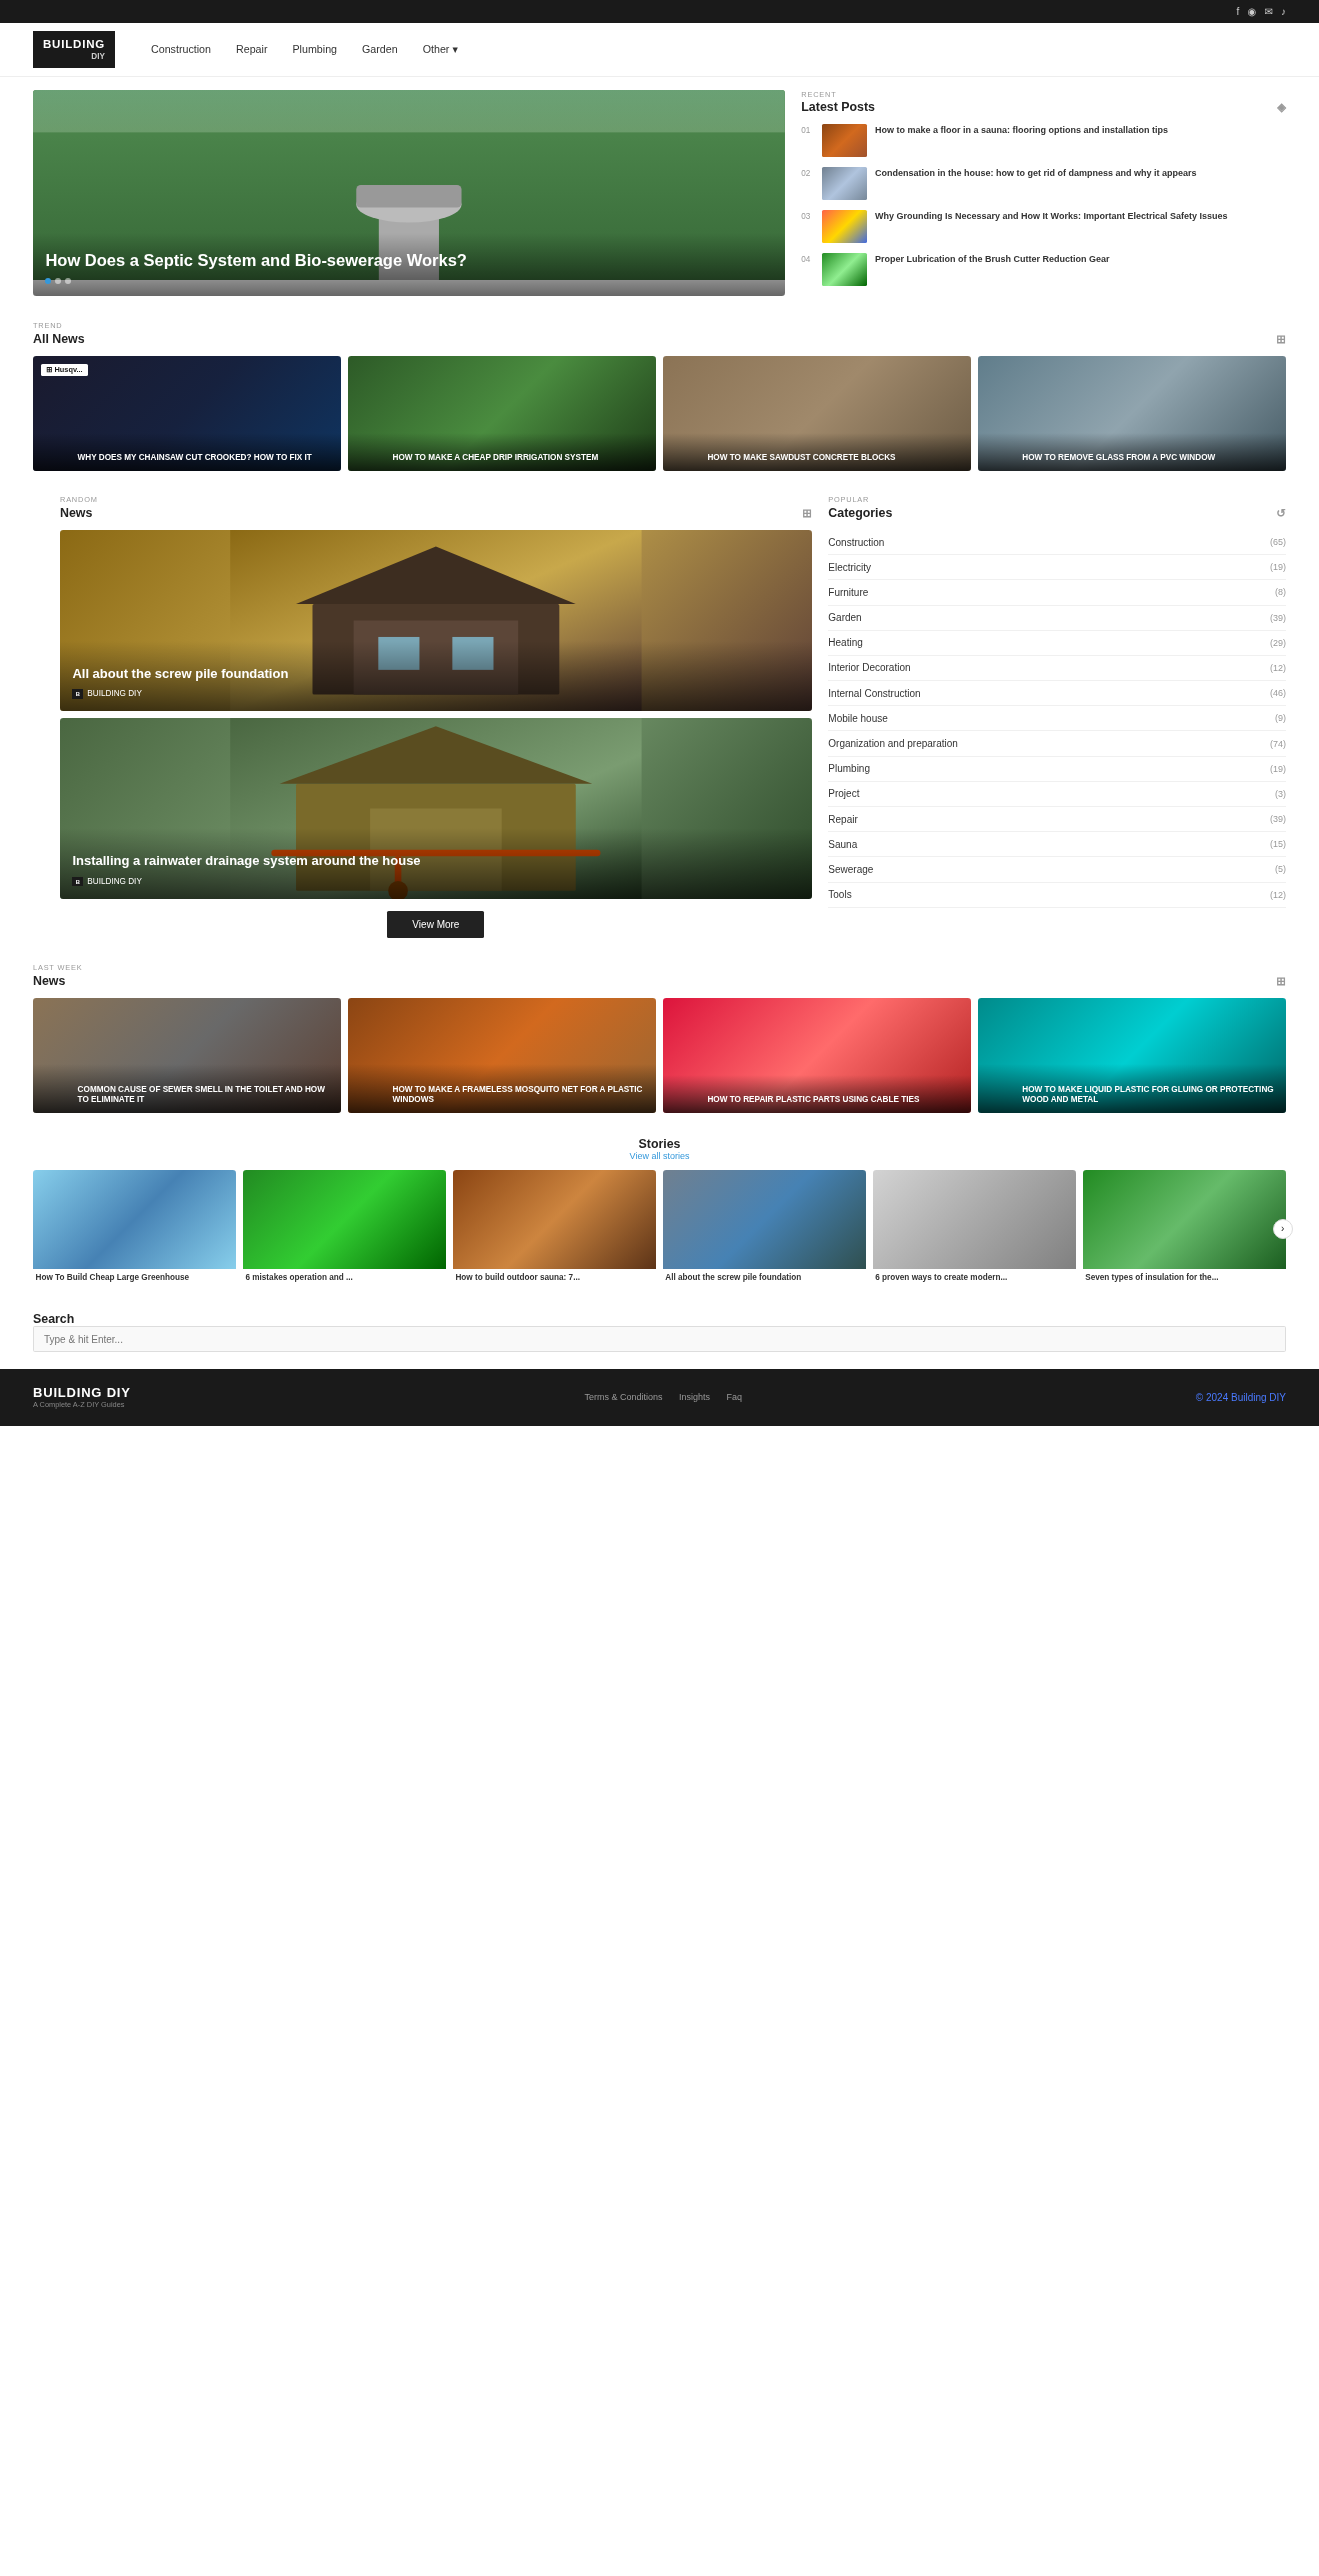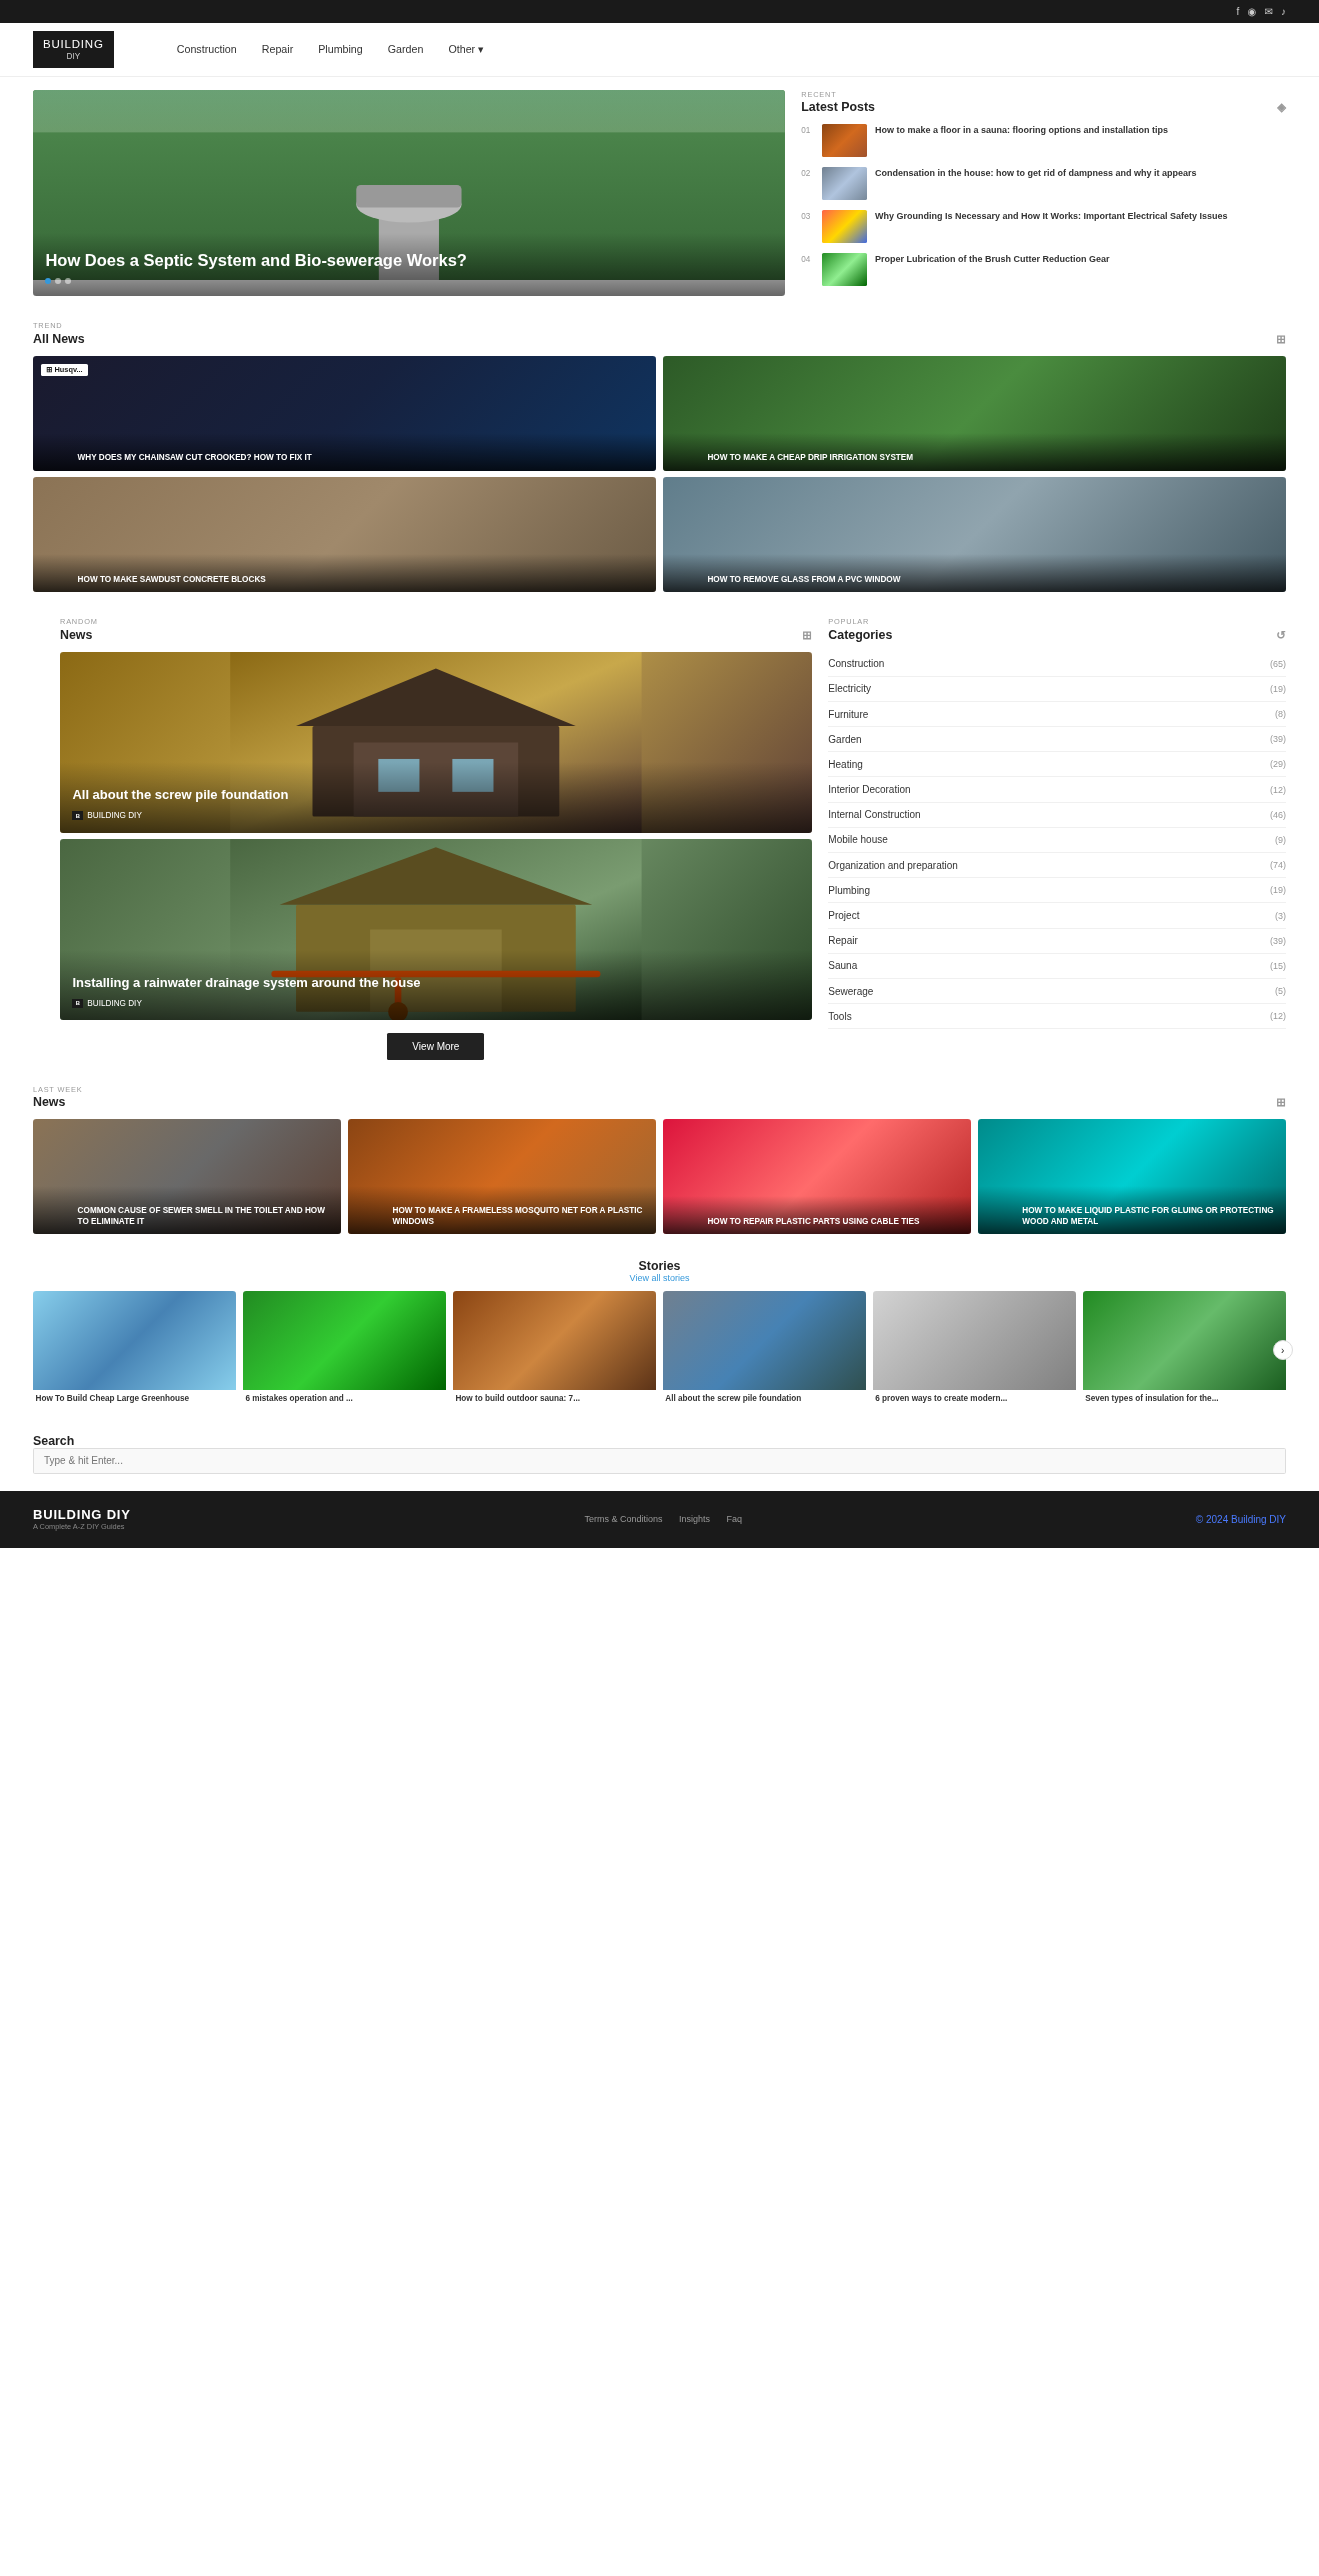--- a/index.html
+++ b/index.html
@@ -26,26 +26,26 @@
       display: flex;
       align-items: center;
       padding: 8.2px 33px;
       border-bottom: 0.8px solid #eee;
       background: #fff;
     }
     .logo {
       background: #1a1a1a;
       color: #fff;
       padding: 6.6px 10px;
-      font-weight: normal;
+      font-weight: bold;
       font-size: 10.7px;
       line-height: 1.2;
-      margin-right: 63px;
+      margin-right: 36px;
       min-width: 66px;
-      text-align: center;
+      text-align: right;
     }
     .logo .building { font-size: 11.5px; letter-spacing: 0.8px; }
     .logo .diy { color: #ccc; font-size: 8.2px; }
     .nav {
       display: flex;
       gap: 25px;
       list-style: none;
     }
     .nav li a {
       text-decoration: none;
@@ -154,21 +154,21 @@
     .thumb-grounding { background: linear-gradient(135deg, #FF6347, #FFD700, #4169E1); }
     .thumb-lubrication { background: linear-gradient(135deg, #228B22, #90EE90, #006400); }
 
     
     .trend-section {
       padding: 12.4px 33px;
       background: #fff;
     }
     .cards-grid {
       display: grid;
-      grid-template-columns: repeat(2, 1fr);
+      grid-template-columns: repeat(4, 1fr);
       gap: 6.6px;
       margin-top: 8.2px;
     }
     .card {
       position: relative;
       border-radius: 3.3px;
       overflow: hidden;
       cursor: pointer;
     }
     .card-image {

